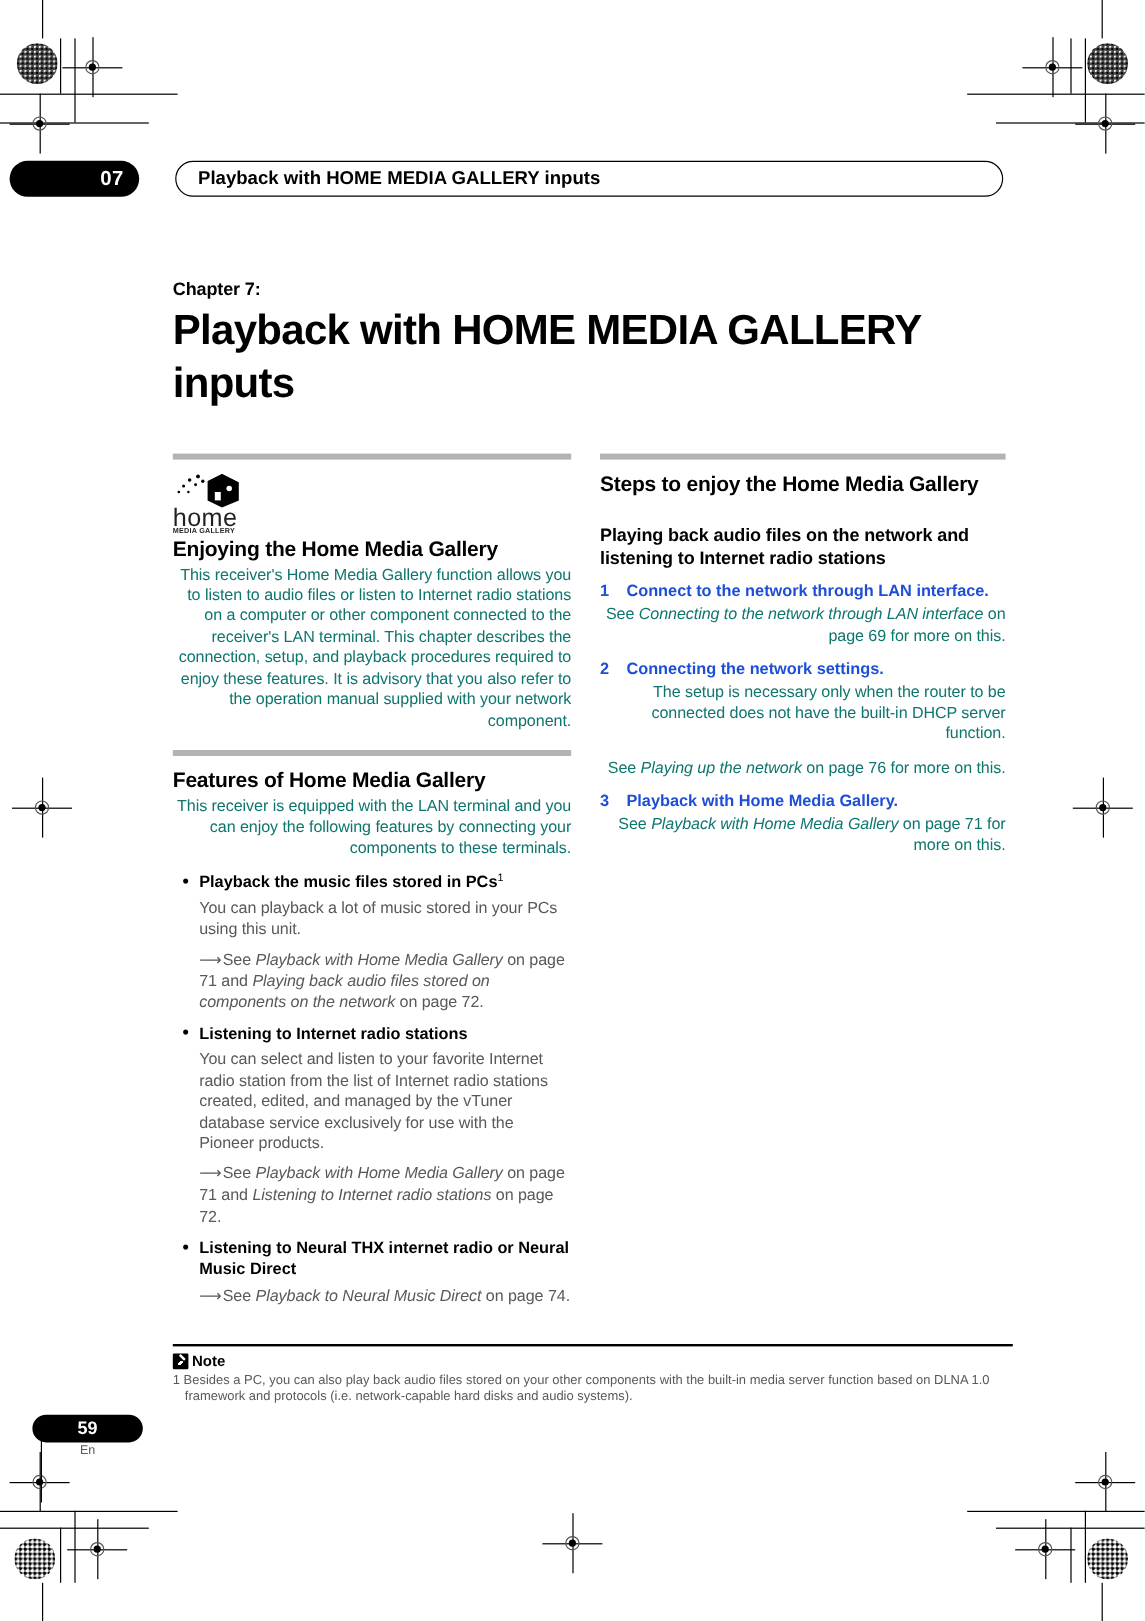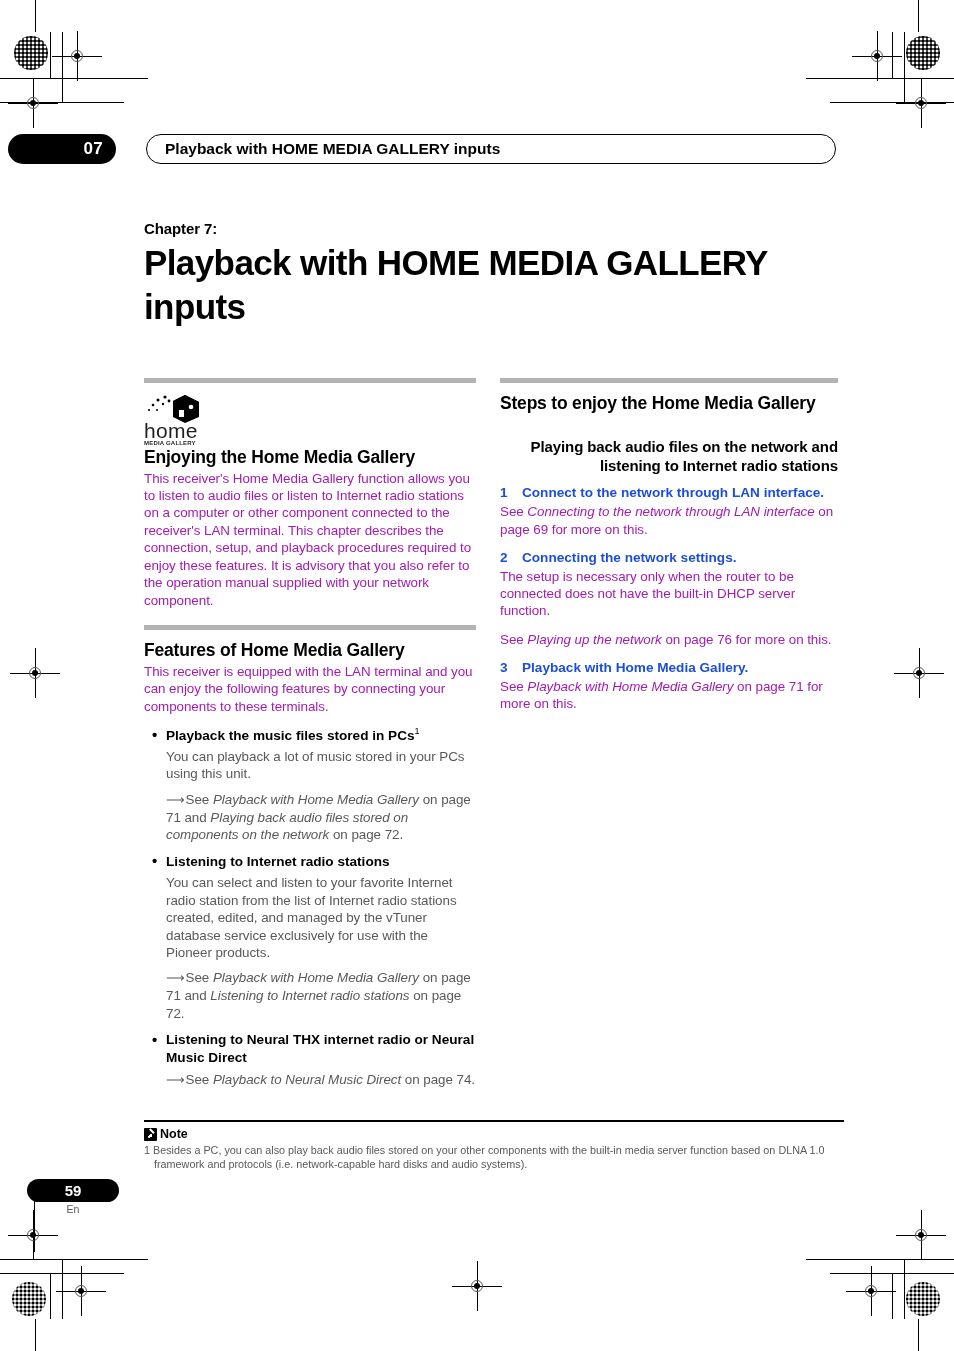--- a/index.html
+++ b/index.html
@@ -89,21 +89,21 @@
     line-height: 28px;
     padding-left: 18px;
     color: #000;
     white-space: nowrap;
     overflow: hidden;
   }
 
   
   #chapter-title-block {
     position: absolute;
-    left: 144px; top: 220px;
+    left: 144px; top: 233px;
     width: 700px;
   }
   .chapter-label {
     font-size: 15px;
     font-weight: bold;
     color: #000;
     letter-spacing: -0.1px;
     margin-bottom: 4px;
   }
   .chapter-heading {
@@ -140,28 +140,28 @@
     letter-spacing: -0.2px;
     line-height: 1.18;
   }
   h3.sub {
     font-size: 15px;
     font-weight: bold;
     color: #000;
     margin: 0 0 9px 0;
     line-height: 1.26;
     letter-spacing: -0.1px;
-    text-align: right;
   }
   p.body {
     font-size: 13.4px;
     line-height: 1.30;
-    color: #a21caf;
+    color: #0f766e;
     margin: 0 0 11px 0;
     letter-spacing: -0.05px;
+    text-align: right;
   }
   p.body i { font-style: italic; }
 
   .logo-block {
     margin-bottom: 2px;
   }
   .logo-svg { display: block; }
 
   ul.feature-list {
     list-style: none;

